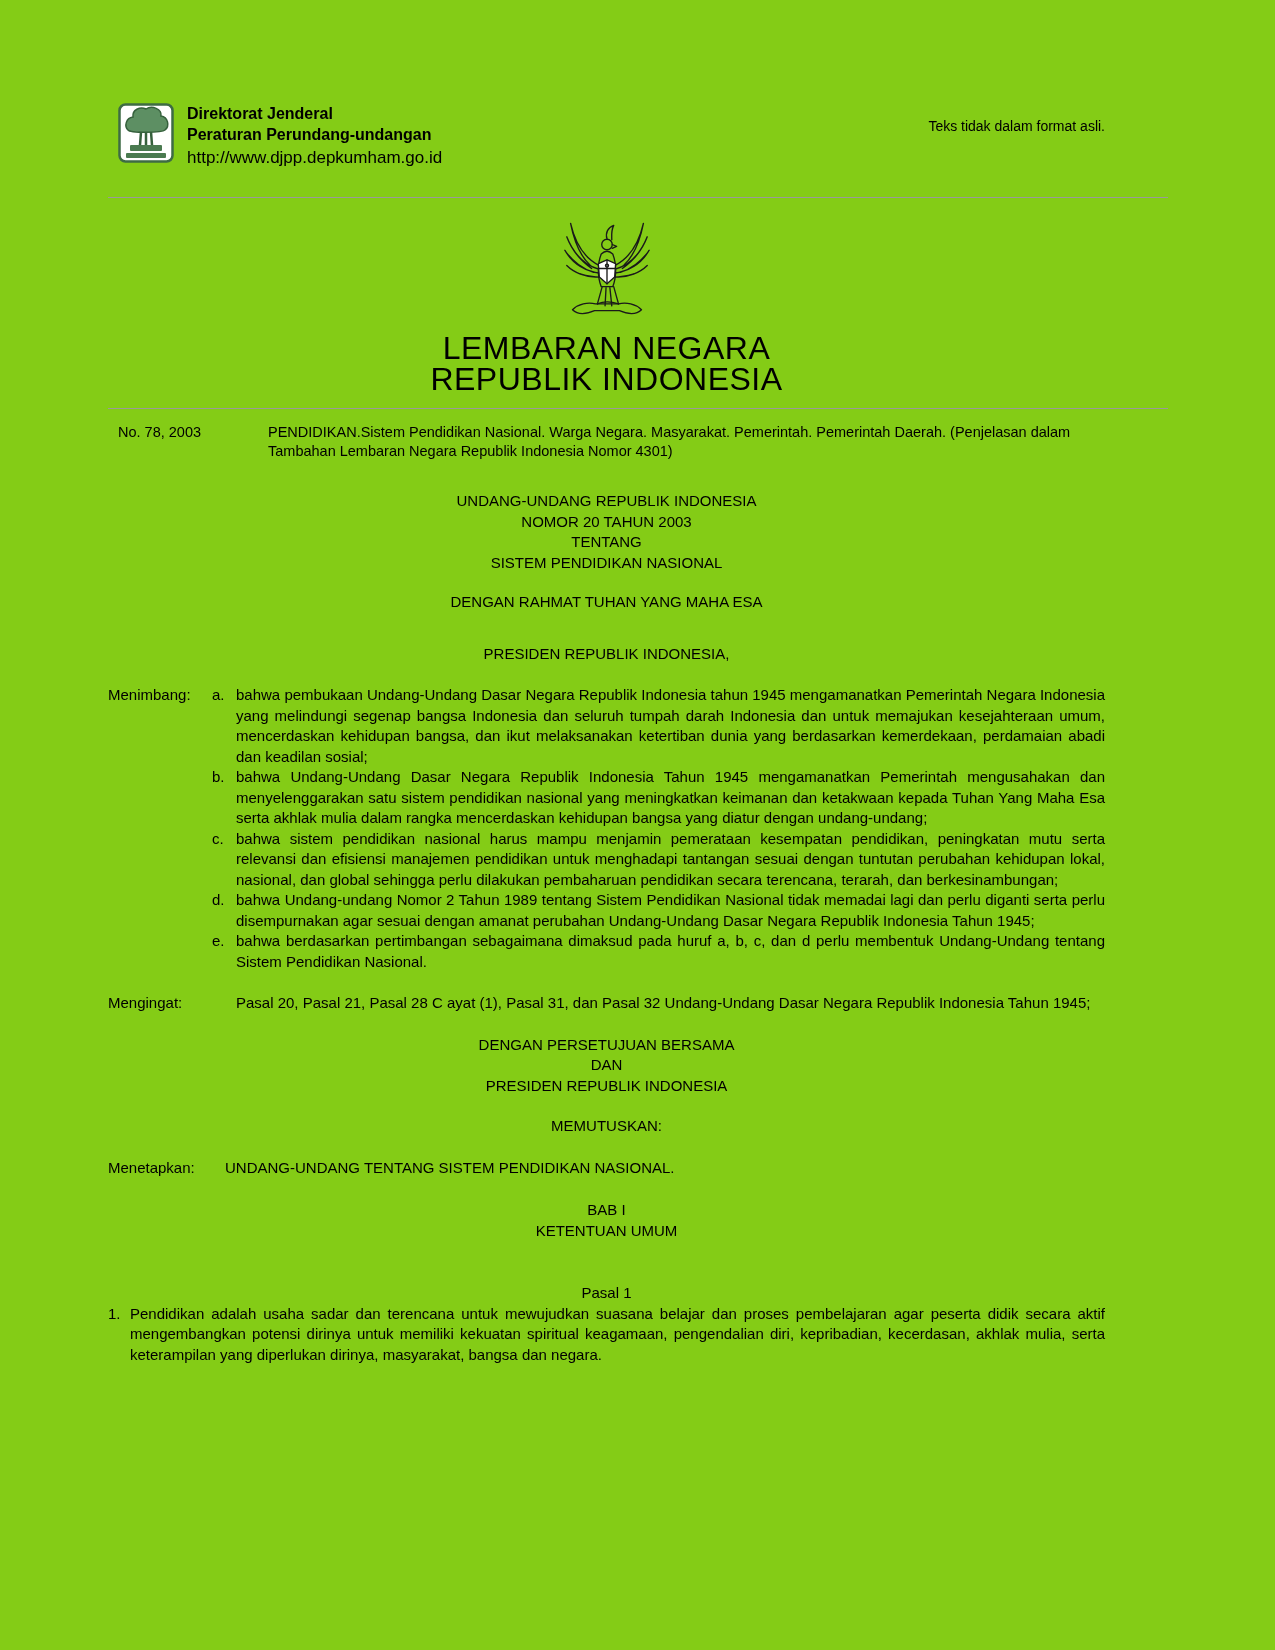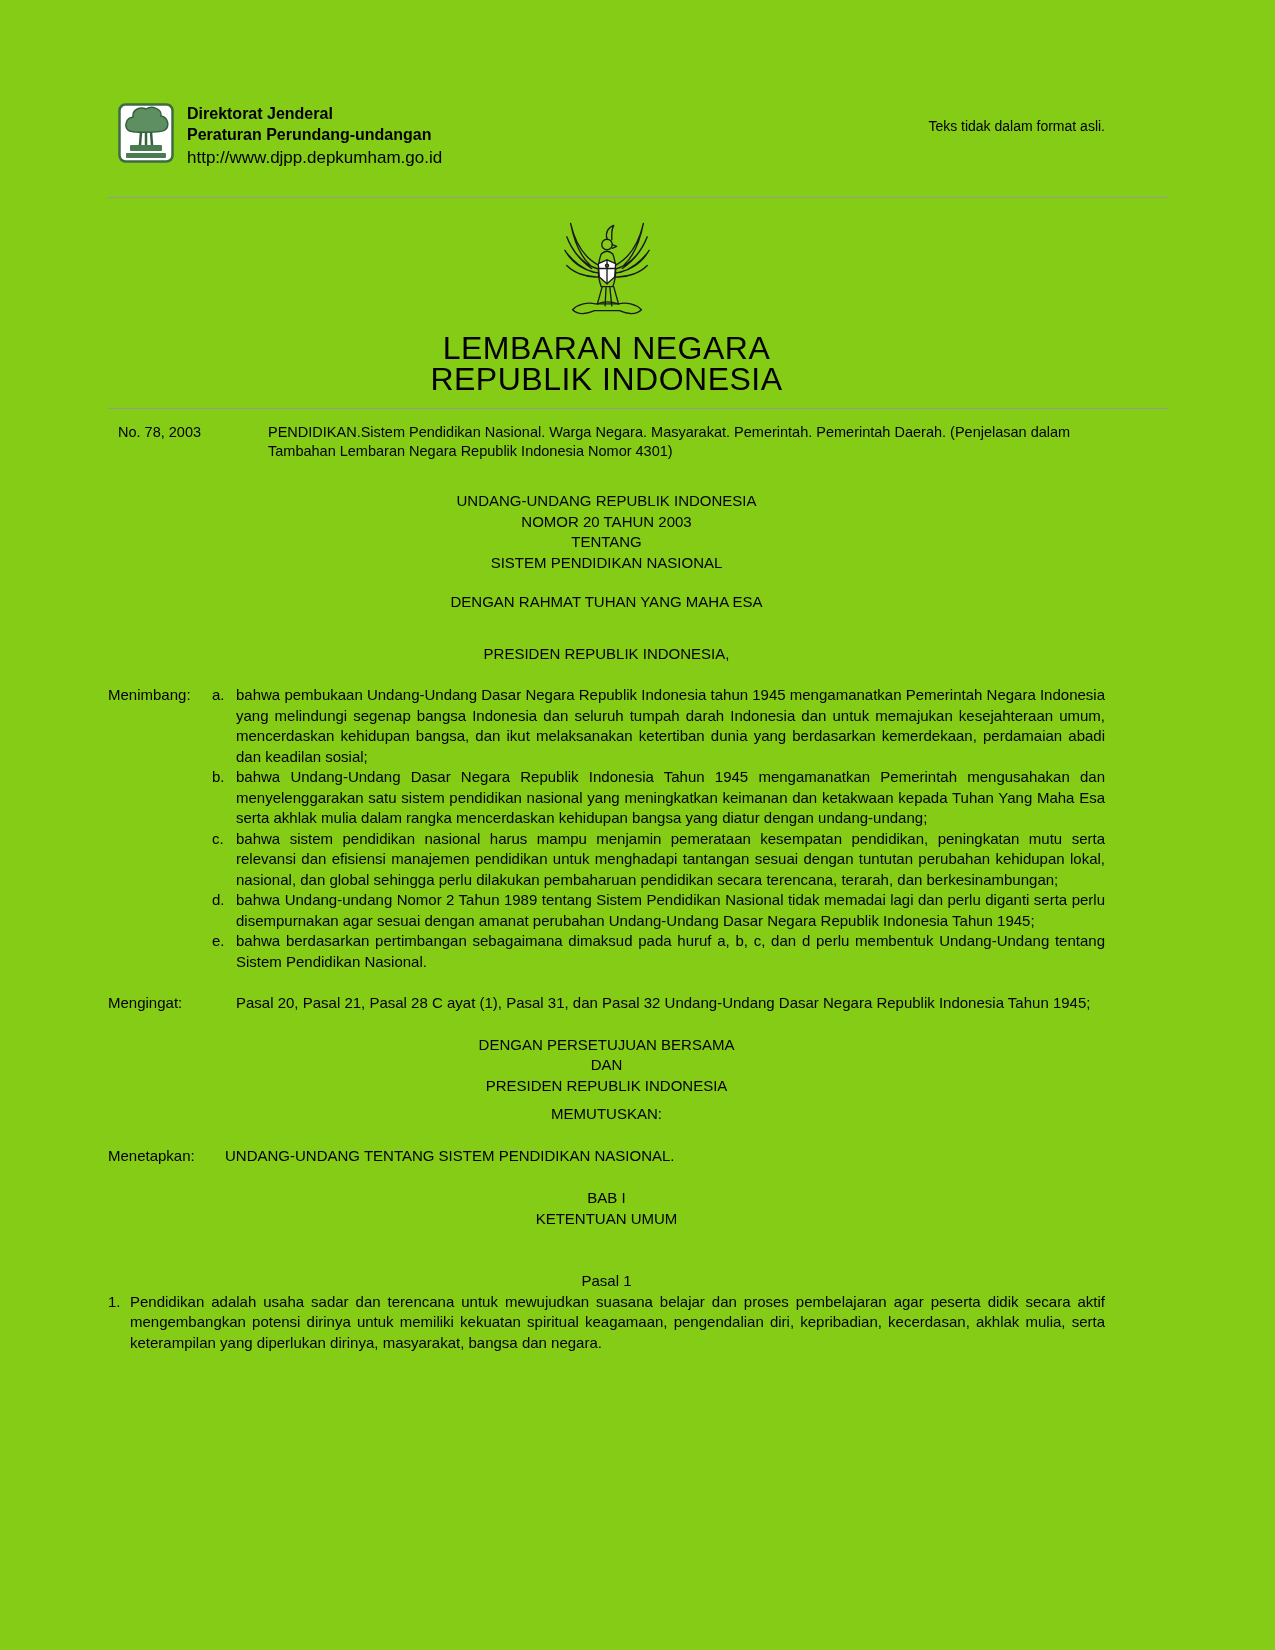--- a/index.html
+++ b/index.html
@@ -52,21 +52,21 @@
   .block { display: flex; }
   .block-considering { margin-top: 21px; }
   .block-recalling { margin-top: 21px; }
   .block-label { width: 104px; flex: none; }
   .block-items { flex: 1; }
   .c-item { display: flex; }
   .c-letter { width: 24px; flex: none; }
   .c-text { flex: 1; text-align: justify; }
   .r-text { padding-left: 24px; text-align: justify; }
   .agreement { margin-top: 21px; text-align: center; }
-  .decide { margin-top: 8px; }
+  .decide { margin-top: 20px; }
   .enactment { display: flex; margin-top: 21px; }
   .enactment-label { width: 117px; flex: none; }
   .chapter { margin-top: 22px; text-align: center; }
   .pasal { margin-top: 42px; }
   .intro { margin-top: 11px; }
   .n-item { display: flex; }
   .n-num { width: 22px; flex: none; }
   .n-text { flex: 1; text-align: justify; }
 </style>
 </head>

